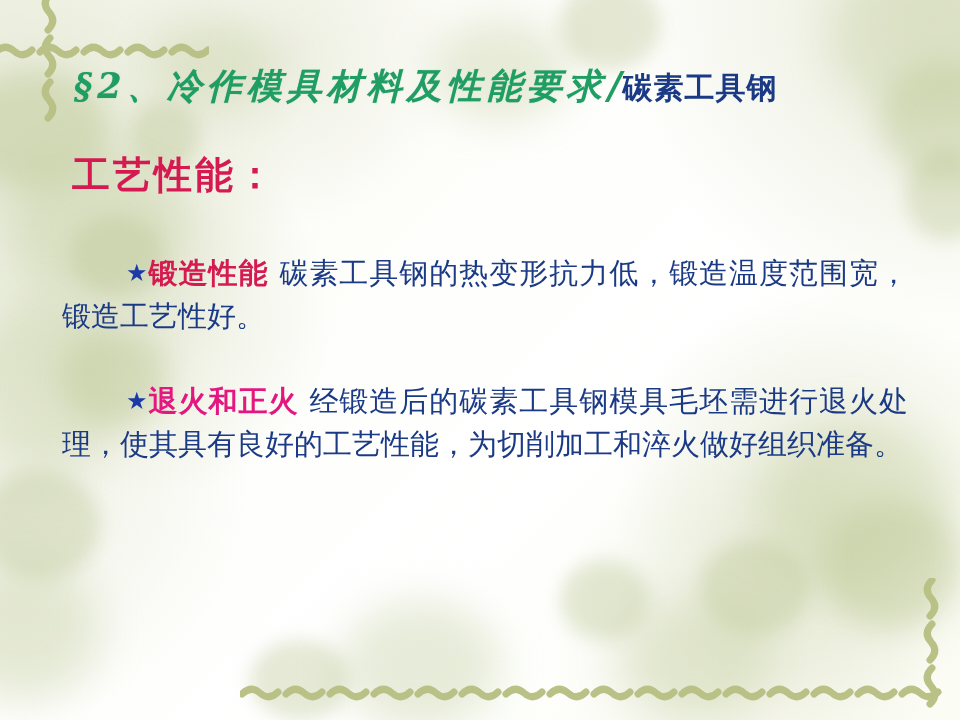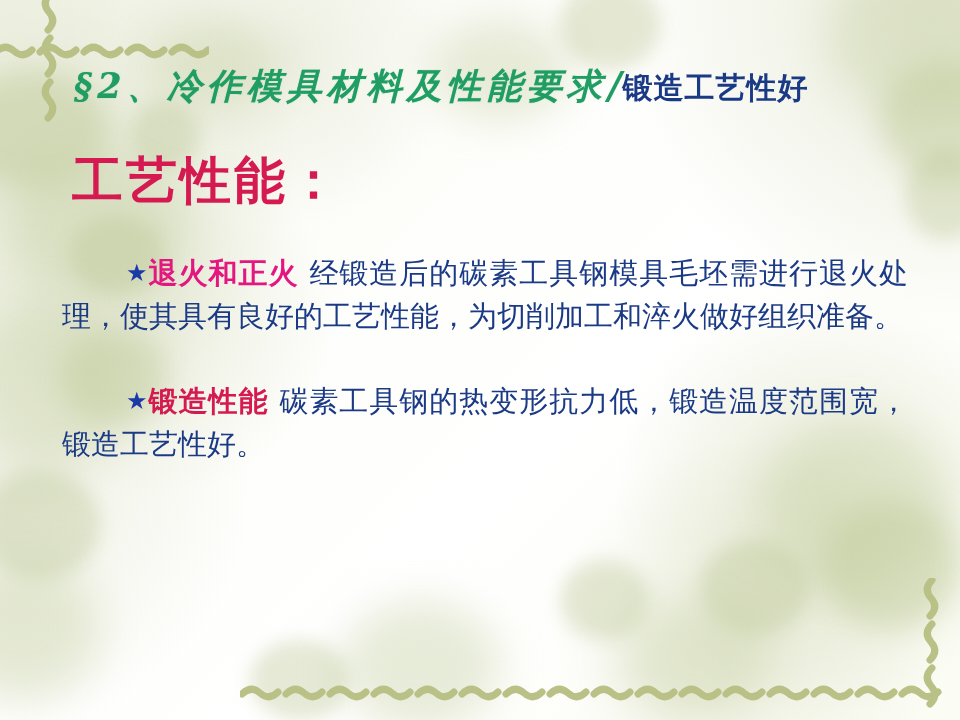--- a/index.html
+++ b/index.html
@@ -50,21 +50,21 @@
     font-style:italic;color:#1f9d63;padding:0 1px;
   }
   .title .sub{
     font-family:"Liberation Serif","DejaVu Serif",serif;
     font-size:30px;font-weight:700;color:#1b3a86;letter-spacing:1px;
   }
 
   .heading{
     position:absolute;left:72px;top:156px;
     font-family:"Liberation Serif","DejaVu Serif",serif;
-    font-size:51px;font-weight:700;color:#d51a52;
+    font-size:38px;font-weight:700;color:#d51a52;
     letter-spacing:3px;line-height:1;white-space:nowrap;
   }
 
   .body{
     position:absolute;left:62px;top:252px;width:846px;
     font-family:"Liberation Serif","DejaVu Serif",serif;
     font-size:29px;line-height:43px;color:#1b3a86;
     text-align:justify;text-justify:inter-ideograph;
   }
   .para{margin:0 0 42px 0;text-indent:64px;}
@@ -145,30 +145,30 @@
 
   <svg class="wave" style="left:918px;top:578px;" width="26" height="142" viewBox="0 0 26 142">
     <g fill="none" stroke="#b9c186" stroke-width="7" stroke-linecap="round">
       <path d="M14 2 q-9 9 -1 18 q8 9 -1 18"></path>
       <path d="M14 46 q-9 9 -1 18 q8 9 -1 18"></path>
       <path d="M14 90 q-9 9 -1 18 q8 9 -1 18"></path>
     </g>
   </svg>
 
   <div class="title">
-    <span class="cal">§2、冷作模具材料及性能要求</span><span class="slash">/</span><span class="sub">锻造工艺性好</span>
+    <span class="cal">§2、冷作模具材料及性能要求</span><span class="slash">/</span><span class="sub">碳素工具钢</span>
   </div>
 
   <div class="heading">工艺性能：</div>
 
   <div class="body">
 
     <p class="para">
-      <span class="star">★</span><span class="kw2">退火和正火</span><span class="gap"></span><span>经锻造后的碳素工具钢模具毛坯需进行退火处理，使其具有良好的工艺性能，为切削加工和淬火做好组织准备。</span>
+      <span class="star">★</span><span class="kw">锻造性能</span><span class="gap"></span><span>碳素工具钢的热变形抗力低，锻造温度范围宽，锻造工艺性好。</span>
     </p>
 
     <p class="para">
-      <span class="star">★</span><span class="kw">锻造性能</span><span class="gap"></span><span>碳素工具钢的热变形抗力低，锻造温度范围宽，锻造工艺性好。</span>
+      <span class="star">★</span><span class="kw2">退火和正火</span><span class="gap"></span><span>经锻造后的碳素工具钢模具毛坯需进行退火处理，使其具有良好的工艺性能，为切削加工和淬火做好组织准备。</span>
     </p>
 
   </div>
 
 </div>
 
 </body></html>

